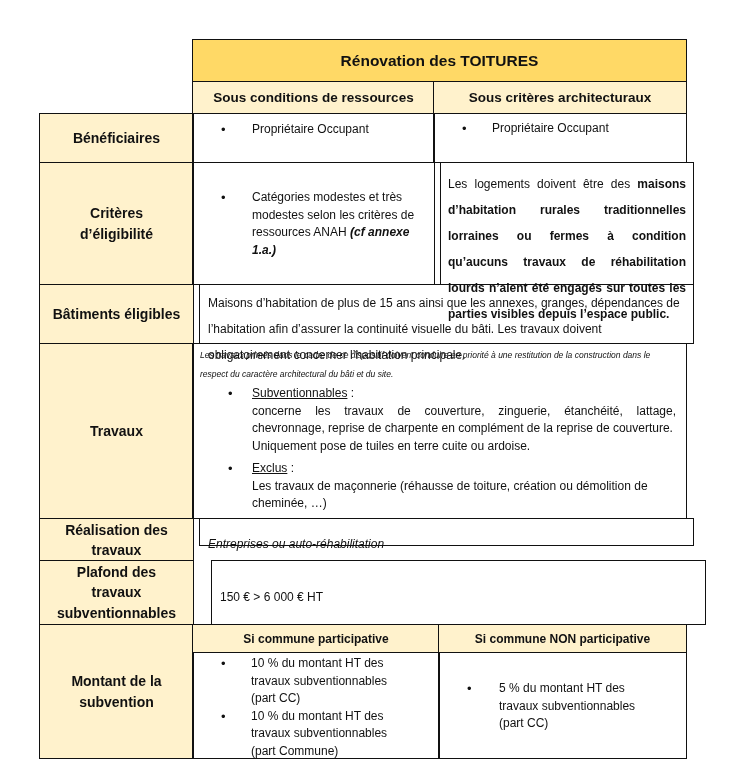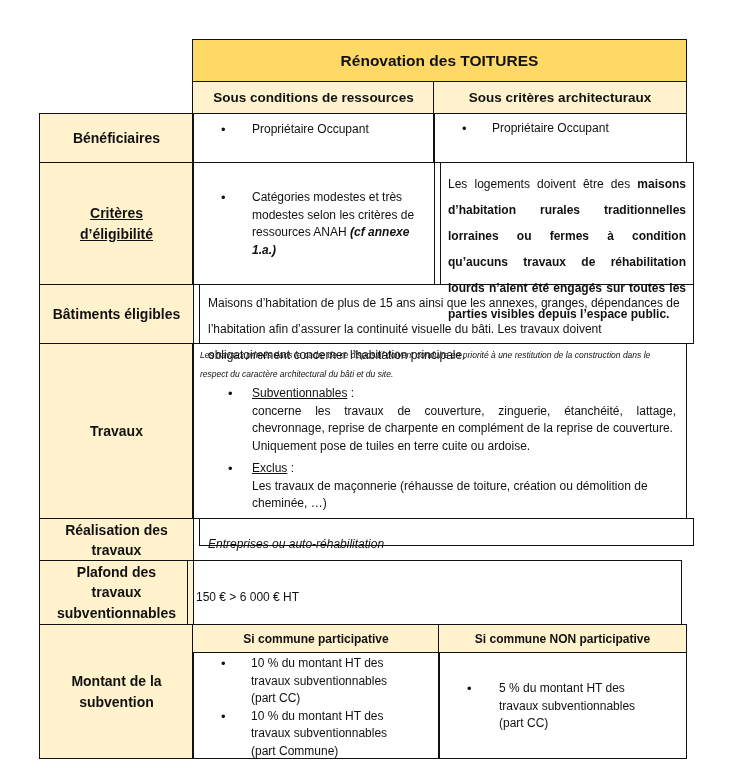--- a/index.html
+++ b/index.html
@@ -42,21 +42,21 @@
   <ul class="bul" style="padding-left:0;">
     <li style="padding-left:59px;">Propriétaire Occupant</li>
   </ul>
 </div>
 <div class="cell" style="left:433px; top:113px; width:254px; height:50px; padding-top:6px;">
   <ul class="bul">
     <li>Propriétaire Occupant</li>
   </ul>
 </div>
 
-<div class="cell label" style="left:39px; top:162px; width:155px; height:123px;text-decoration:underline;">
+<div class="cell label" style="left:39px; top:162px; width:155px; height:123px;">
   <span style="display:block; width:100px;">Critères d’éligibilité</span>
 </div>
 <div class="cell" style="left:192px; top:162px; width:243px; height:123px; padding-top:26px;">
   <ul class="bul">
     <li style="padding-left:59px; padding-right:14px;"><span>Catégories modestes et très modestes selon les critères de ressources ANAH </span><span class="bold-it">(cf annexe 1.a.)</span></li>
   </ul>
 </div>
 <div class="cell body-text justify" style="left:433px; top:162px; width:254px; height:123px; padding:8px 7px 0 7px;">
   <span>Les logements doivent être des </span><b>maisons d’habitation rurales traditionnelles lorraines ou fermes à condition qu’aucuns travaux de réhabilitation lourds n’aient été engagés sur toutes les parties visibles depuis l’espace public.</b>
 </div>
@@ -90,21 +90,21 @@
 <div class="cell label" style="left:39px; top:518px; width:155px; height:43px; line-height:20px;">
   <span style="display:block; width:110px;">Réalisation des travaux</span>
 </div>
 <div class="cell body-text" style="left:192px; top:518px; width:495px; height:28px; padding:12px 14px 0 8px;font-style:italic;">
   <span>Entreprises ou auto-réhabilitation</span>
 </div>
 
 <div class="cell label" style="left:39px; top:560px; width:155px; height:65px; line-height:20.5px;">
   <span style="display:block; width:130px;">Plafond des travaux subventionnables</span>
 </div>
-<div class="cell body-text" style="left:180px; top:560px; width:495px; height:65px; padding:23px 8px 0 8px;">
+<div class="cell body-text" style="left:204px; top:560px; width:495px; height:65px; padding:23px 8px 0 8px;">
   <span>150 € &gt; 6 000 € HT</span>
 </div>
 
 <div class="cell label" style="left:39px; top:624px; width:155px; height:135px;">
   <span style="display:block; width:110px;">Montant de la subvention</span>
 </div>
 <div class="cell head-sub" style="left:192px; top:624px; width:248px; height:29px;">
   <div class="sub-small">Si commune participative</div>
 </div>
 <div class="cell head-sub" style="left:438px; top:624px; width:249px; height:29px;">

